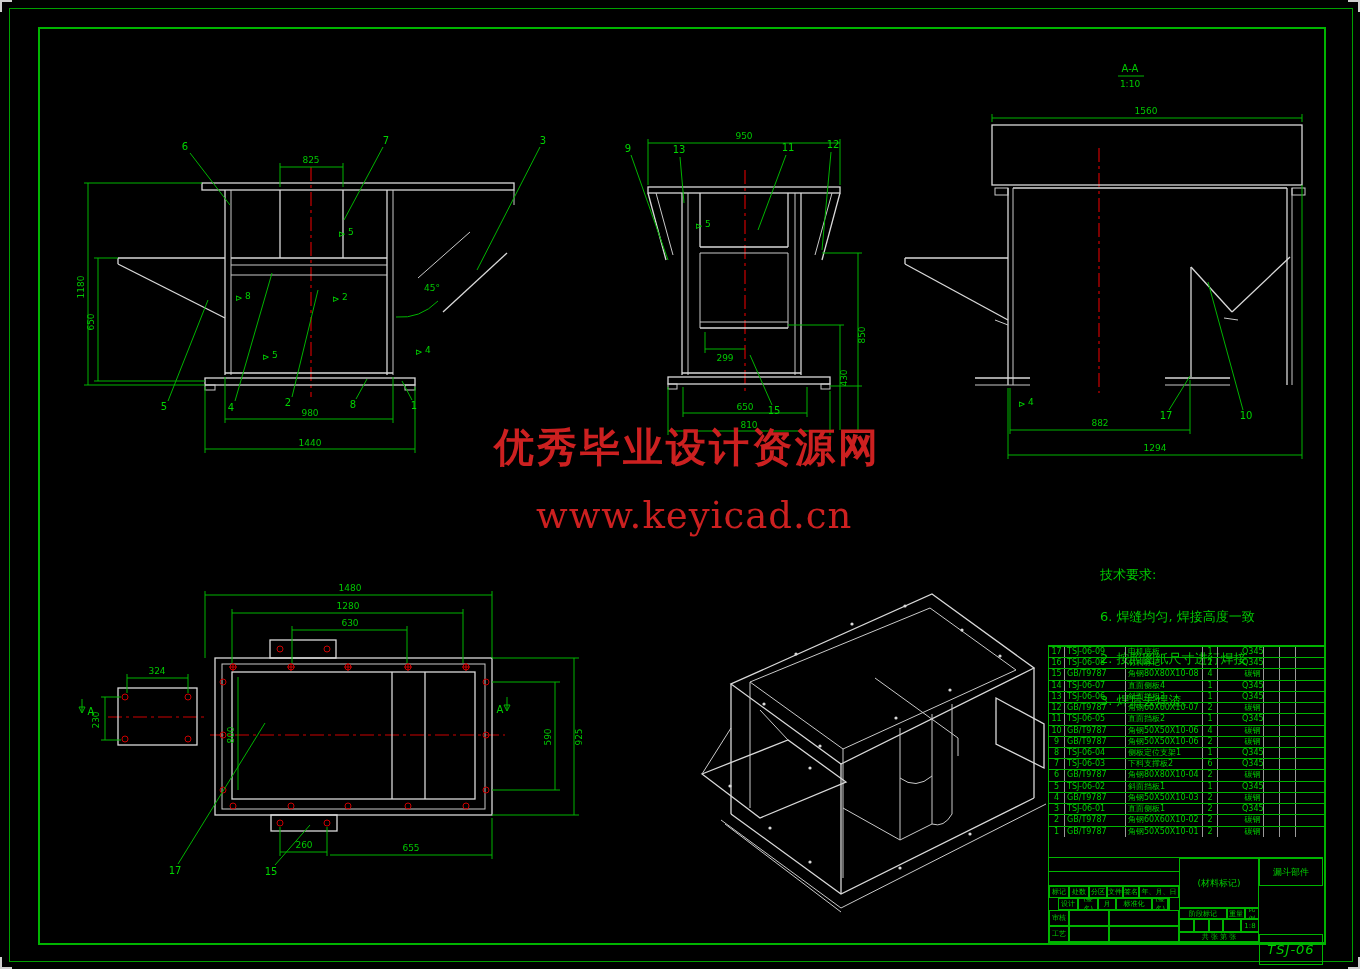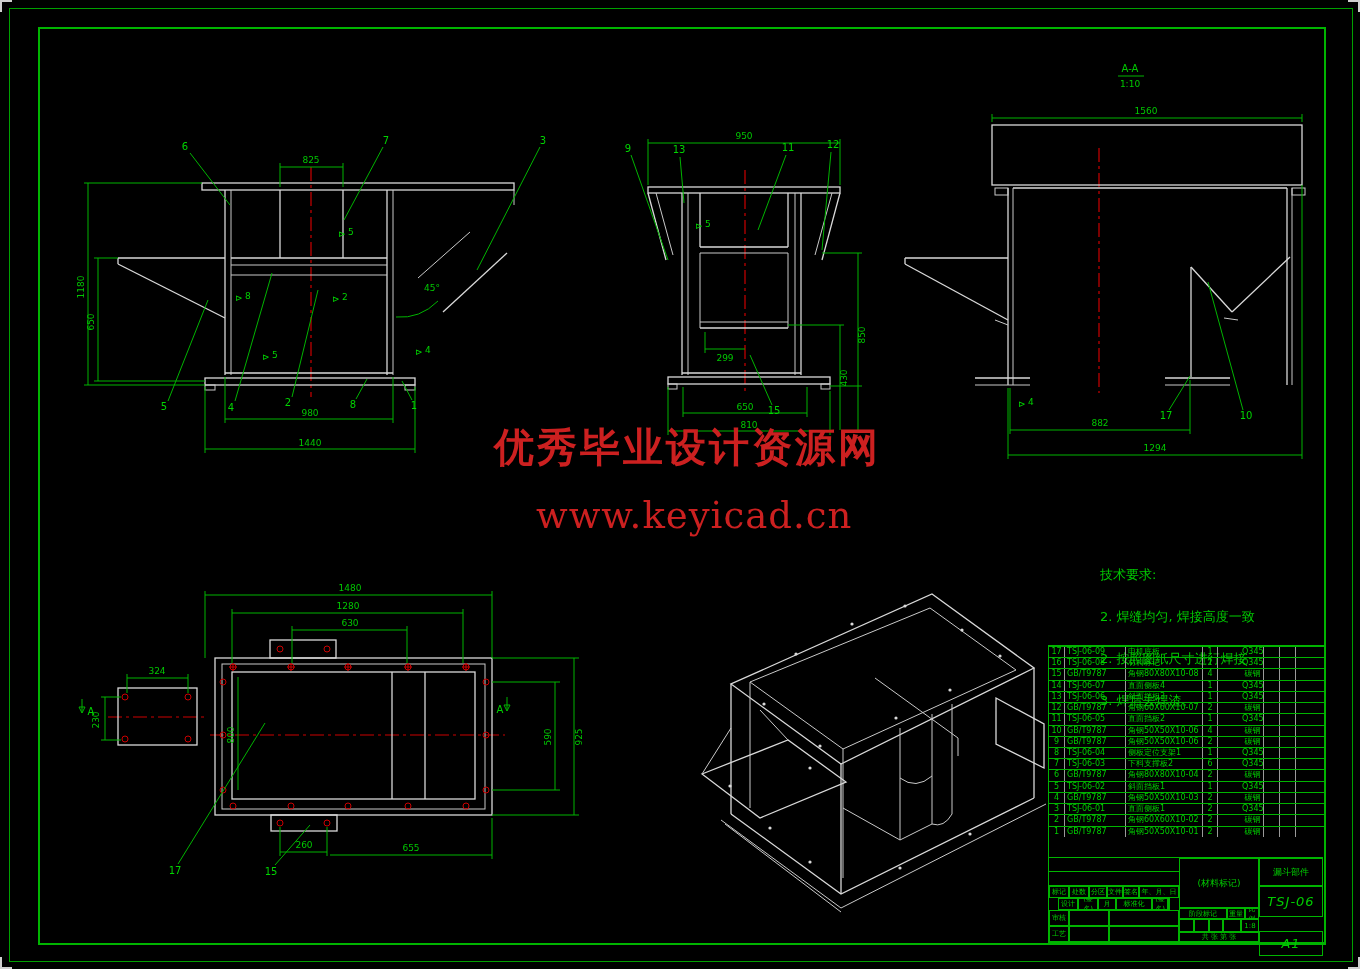--- a/index.html
+++ b/index.html
@@ -26,21 +26,21 @@
   .pc-name{width:77px;}
   .pc-qty{width:15px;text-align:center;padding-left:0;}
   .pc-mat{width:46px;text-align:center;padding-left:24px;}
   .pc-u{width:16px;}
   .pc-t{width:16px;}
   .pc-rem{width:28px;}
   .phead{display:flex;height:20px;border-top:1px solid #00b400;border-bottom:1px solid #00b400;box-sizing:border-box;}
   .ph{border-left:1px solid #9a9a9a;box-sizing:border-box;display:flex;align-items:center;justify-content:center;text-align:center;}
   .cell{position:absolute;border:1px solid #00b400;box-sizing:border-box;display:flex;align-items:center;justify-content:center;text-align:center;overflow:hidden;}
   .lbl{font-size:7px;}
-  .big{font-size:13px;font-style:italic;letter-spacing:1px;}
+  .big{font-size:13px;font-style:italic;letter-spacing:1px;margin-top:48px;}
   svg{position:absolute;overflow:visible;}
   svg text{font-family:"DejaVu Sans",sans-serif;fill:#00c800;}
   .dimt{font-size:9px;text-anchor:middle;}
   .bal{font-size:10px;text-anchor:middle;fill:#00d400;}
   .weld{font-size:9px;fill:#00d400;}
   .wl{stroke:#d9d9d9;stroke-width:1.3;fill:none;}
   .wl2{stroke:#c9c9c9;stroke-width:1;fill:none;}
   .gl{stroke:#00b400;stroke-width:1;fill:none;}
   .rl{stroke:#cc0000;stroke-width:1.2;fill:none;stroke-dasharray:14 4 3 4;}
   .rm{stroke:#cc0000;stroke-width:1;fill:none;}
@@ -409,21 +409,21 @@
         <circle cx="110" cy="190" r="1.6"></circle>
     </g>
   </g>
 </svg>
 
 <div class="abs wm1">优秀毕业设计资源网</div>
 <div class="abs wm2">www.keyicad.cn</div>
 
 <div class="abs tech">
   <div>技术要求:</div>
-  <div>2. 焊缝均匀, 焊接高度一致</div>
+  <div>6. 焊缝均匀, 焊接高度一致</div>
   <div>2. 按照图纸尺寸进行焊接</div>
   <div>3. 焊后去焊渣。</div>
 </div>
 
 <div class="abs tb-wrap" style="border:1px solid #00b400">
 
   <div>
       <div class="prow">
         <div class="pc pc-no">17</div>
         <div class="pc pc-code">TSJ-06-09</div>

